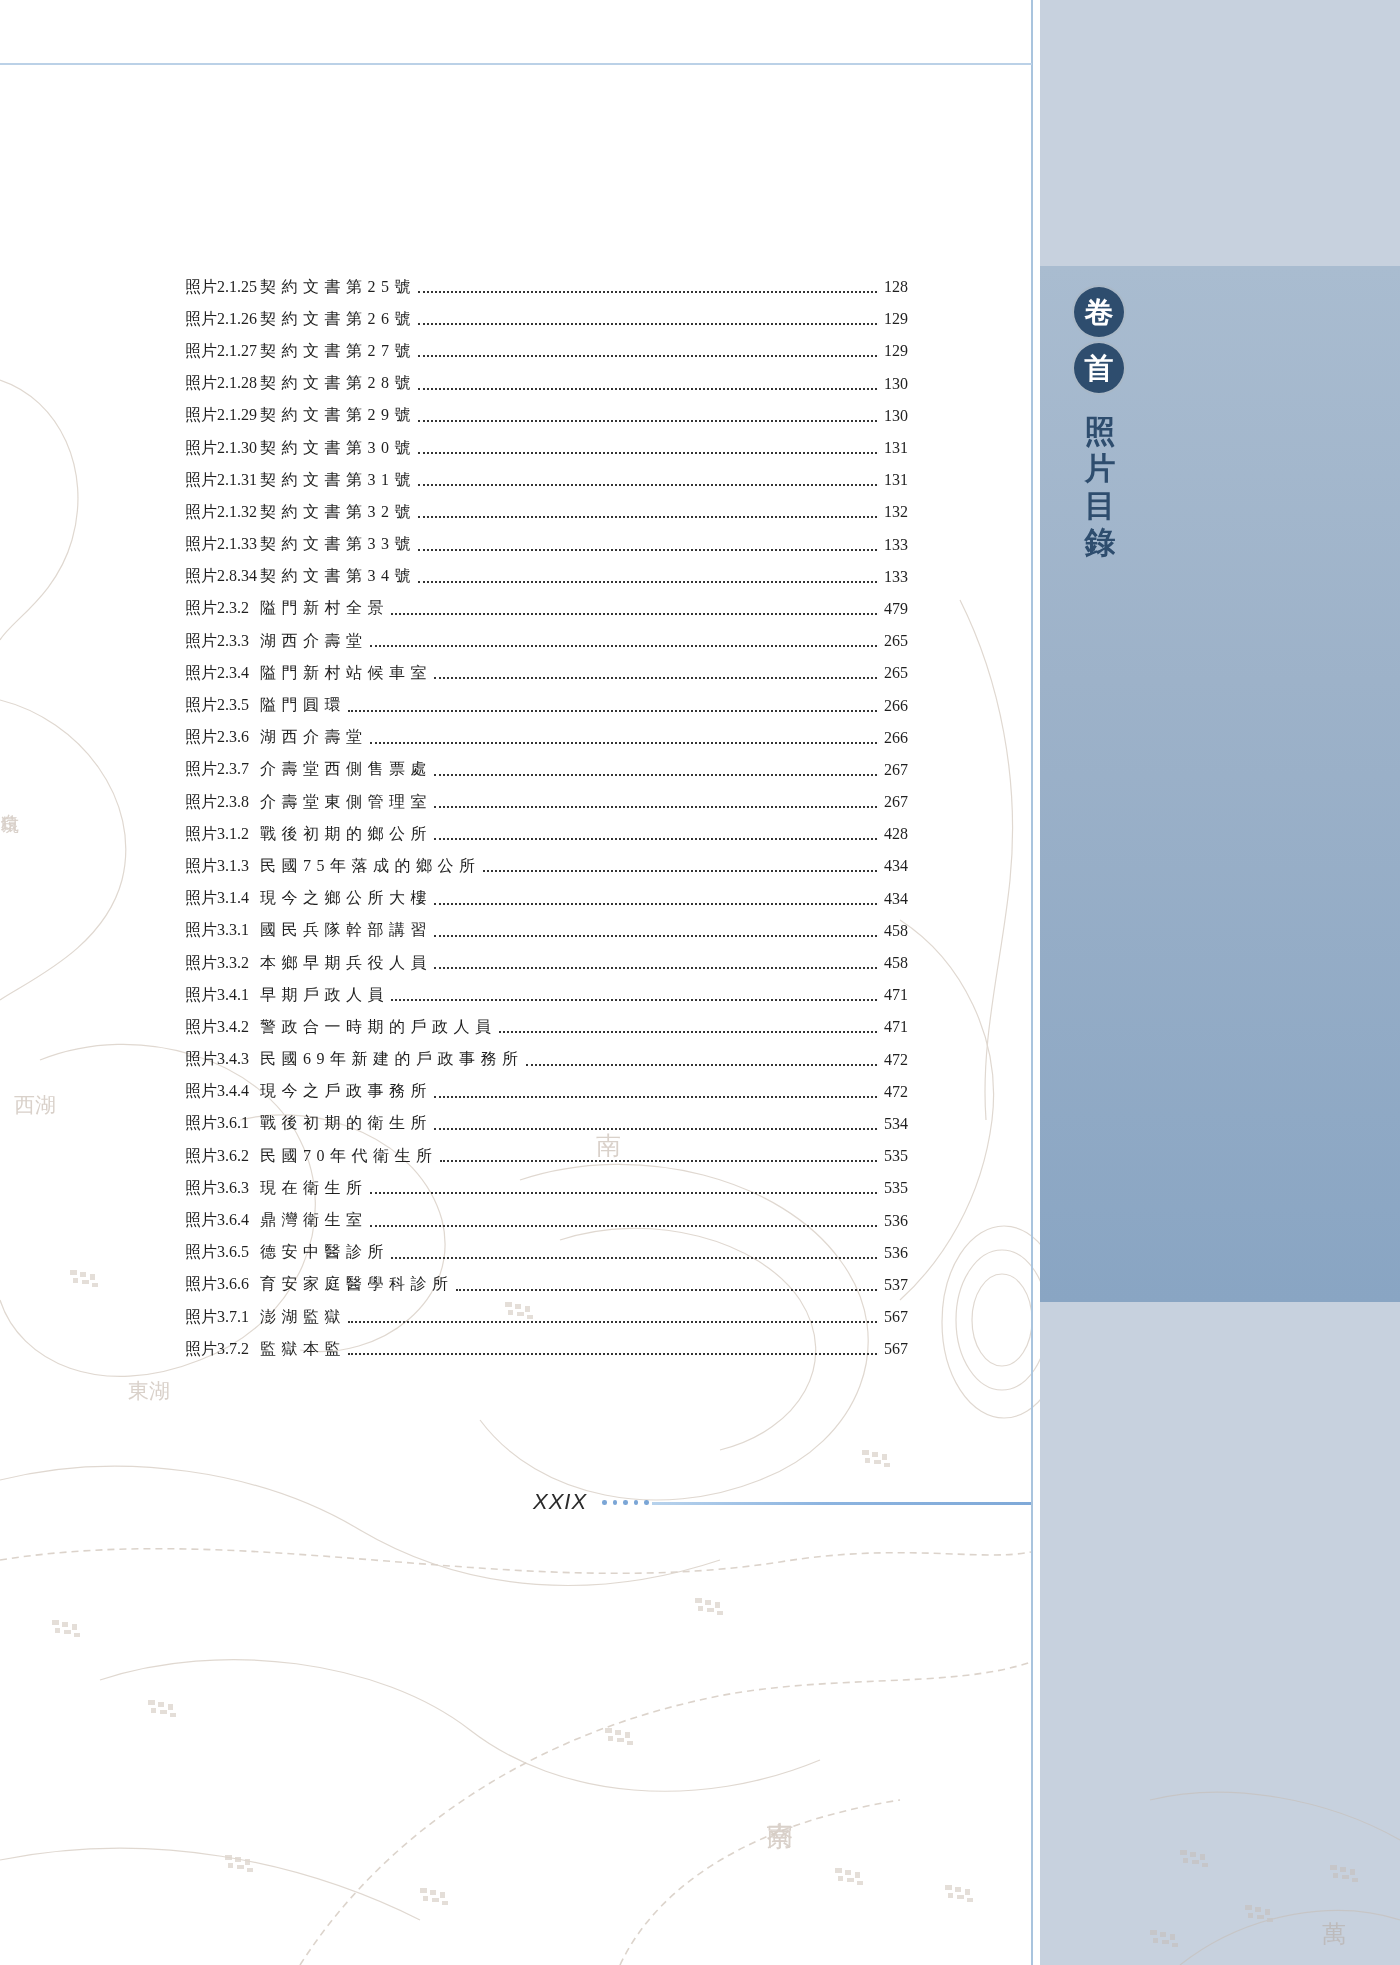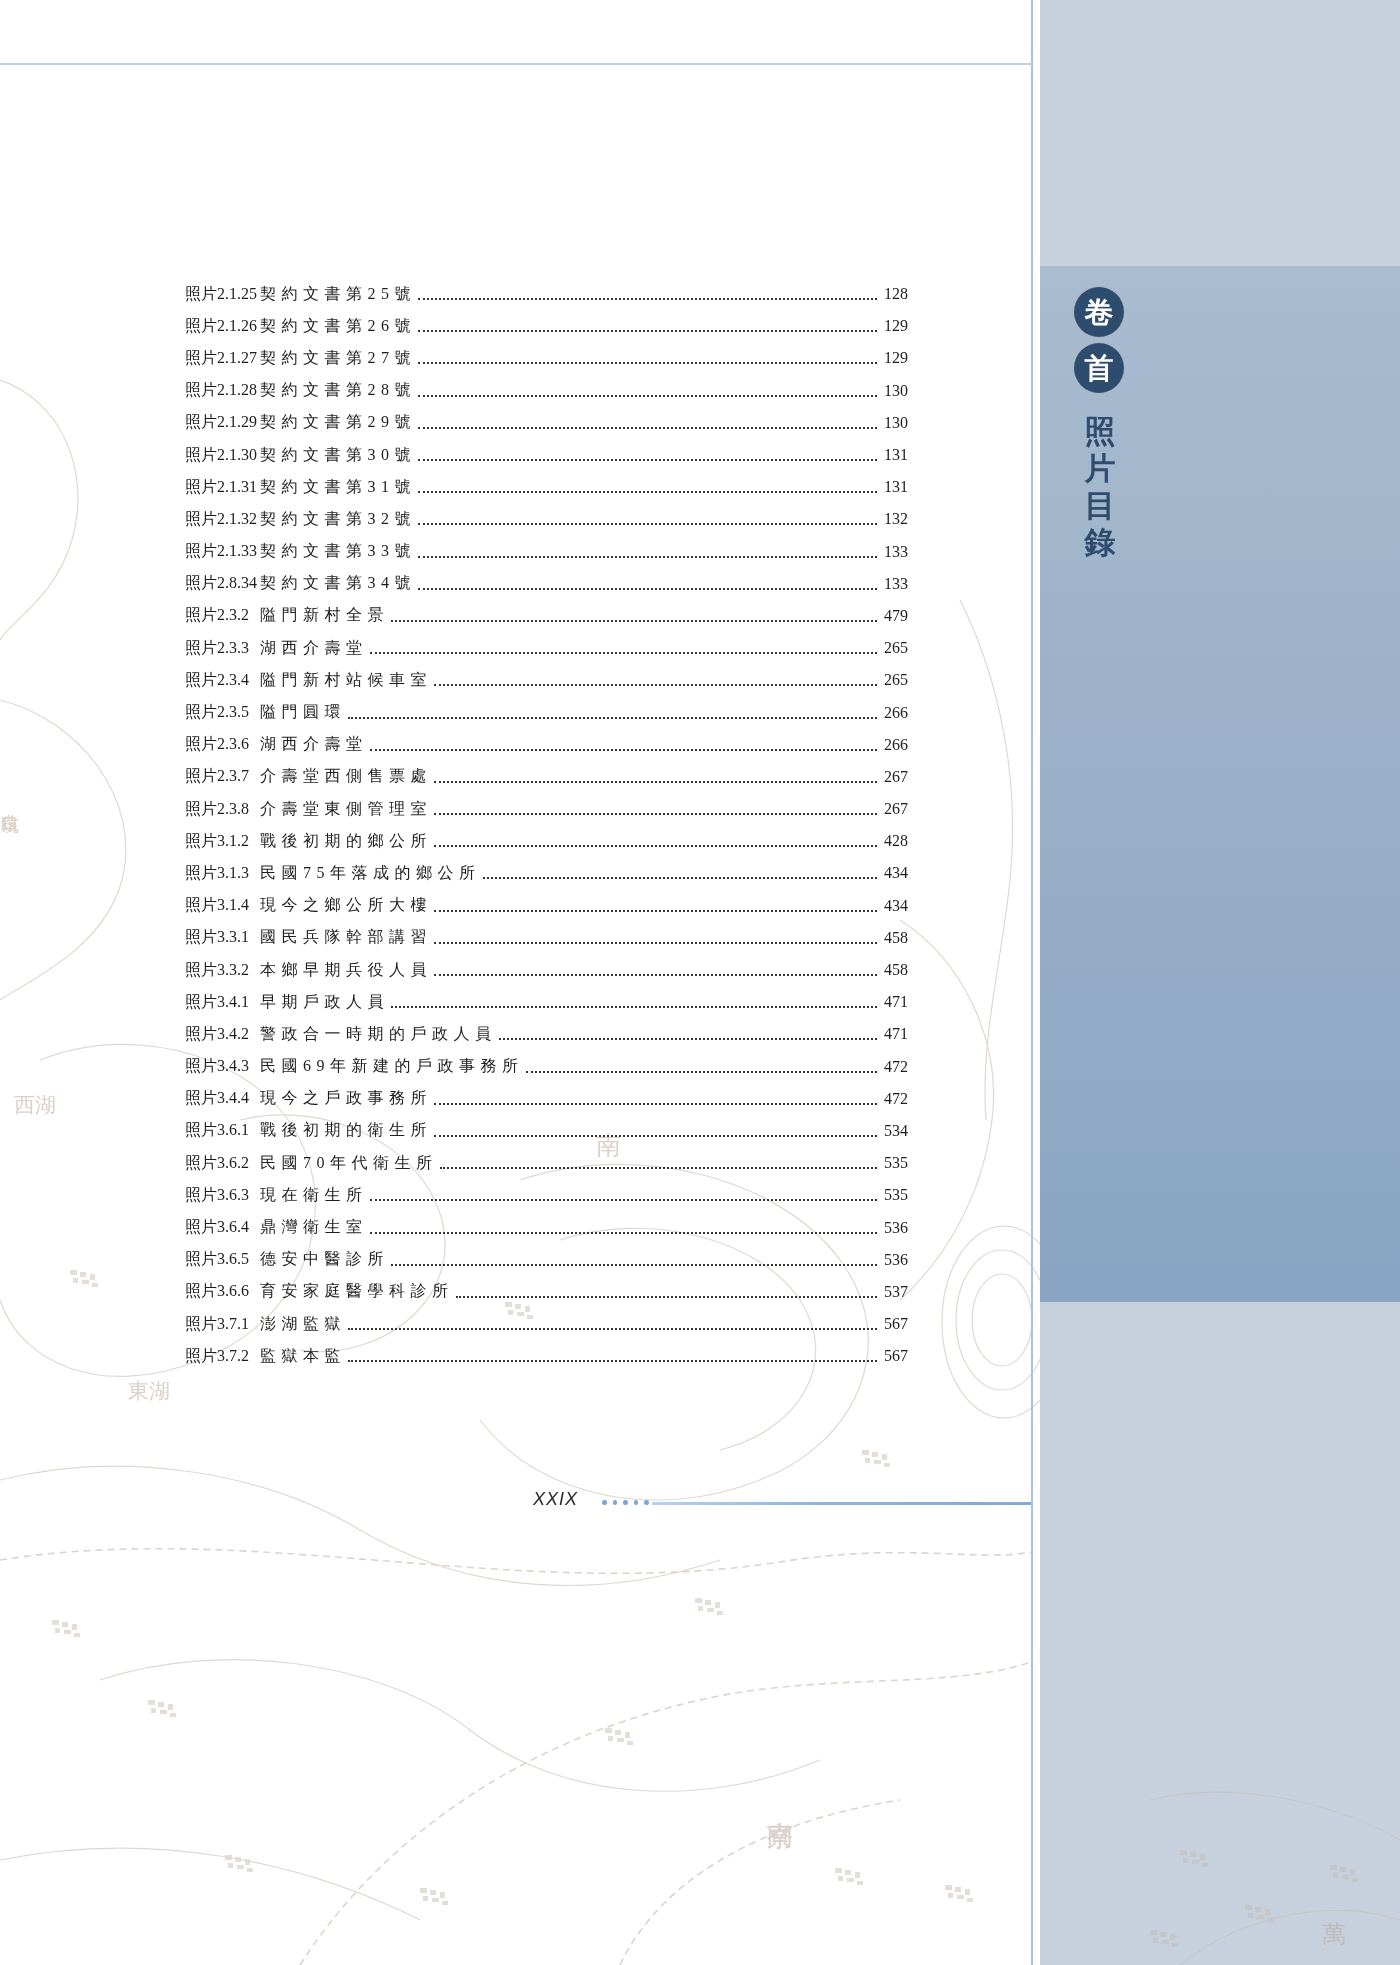--- a/index.html
+++ b/index.html
@@ -23,34 +23,34 @@
     color:#ffffff;display:flex;align-items:center;justify-content:center;
     font-size:29px;font-weight:bold;line-height:1;
   }
   #tab-circle-1{top:285px;}
   #tab-circle-2{top:341px;}
   .vt-char{
     position:absolute;left:1081px;width:38px;text-align:center;
     font-size:31px;font-weight:bold;color:#2e4d6e;line-height:1;
   }
   
-  #toc{position:absolute;left:185px;top:278px;width:723px;}
+  #toc{position:absolute;left:185px;top:271px;width:723px;}
   .toc-row{display:flex;align-items:center;height:32.2px;font-size:16px;white-space:nowrap;}
   .toc-label{flex:none;width:75px;}
   .toc-title{flex:none;letter-spacing:5.5px;}
   .toc-dots{
     flex:1 1 auto;height:0;border-bottom:2px dotted #343434;
     margin:0 3px 0 2px;transform:translateY(5px);min-width:20px;
   }
   .toc-page{flex:none;text-align:right;min-width:28px;}
   
   #footer-pageno{
     position:absolute;left:533px;top:1489px;width:60px;
     font-family:"Liberation Sans","DejaVu Sans",sans-serif;
-    font-style:italic;font-size:18px;color:#2b2b2b;letter-spacing:1px;
+    font-style:italic;font-size:22px;color:#2b2b2b;letter-spacing:1px;
   }
   #footer-dots{position:absolute;left:602px;top:1500px;display:flex;gap:6px;}
   .f-dot{width:4.5px;height:4.5px;border-radius:50%;background:#7ba6d6;}
   #footer-line{
     position:absolute;left:652px;top:1502px;width:379px;height:2.5px;
     background:linear-gradient(90deg,#b7d2ec 0%,#8cb4e0 45%,#7fa9d8 100%);
   }
   
   .wm{position:absolute;left:0;top:0;width:1400px;height:1965px;}
   #wm-main{opacity:.55;}

